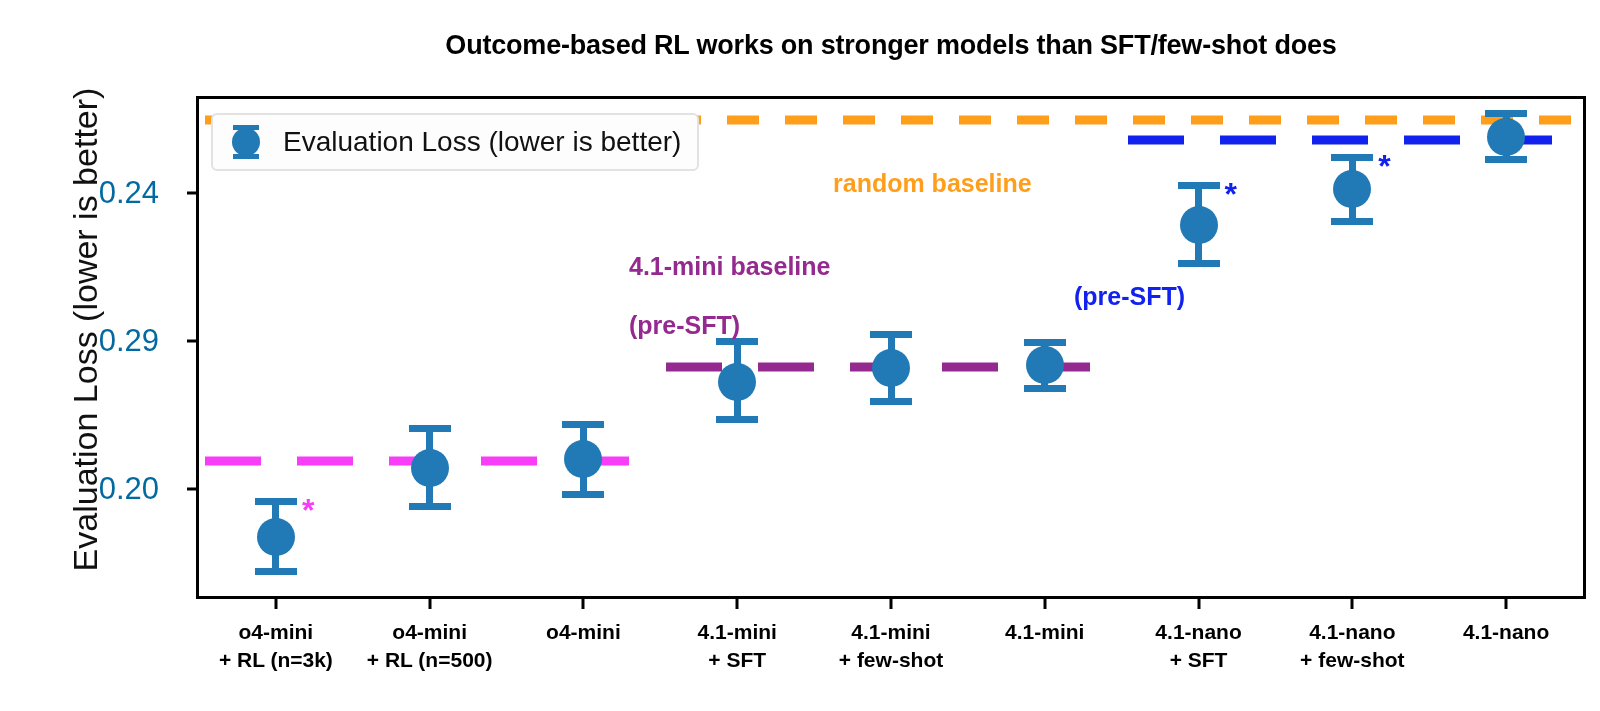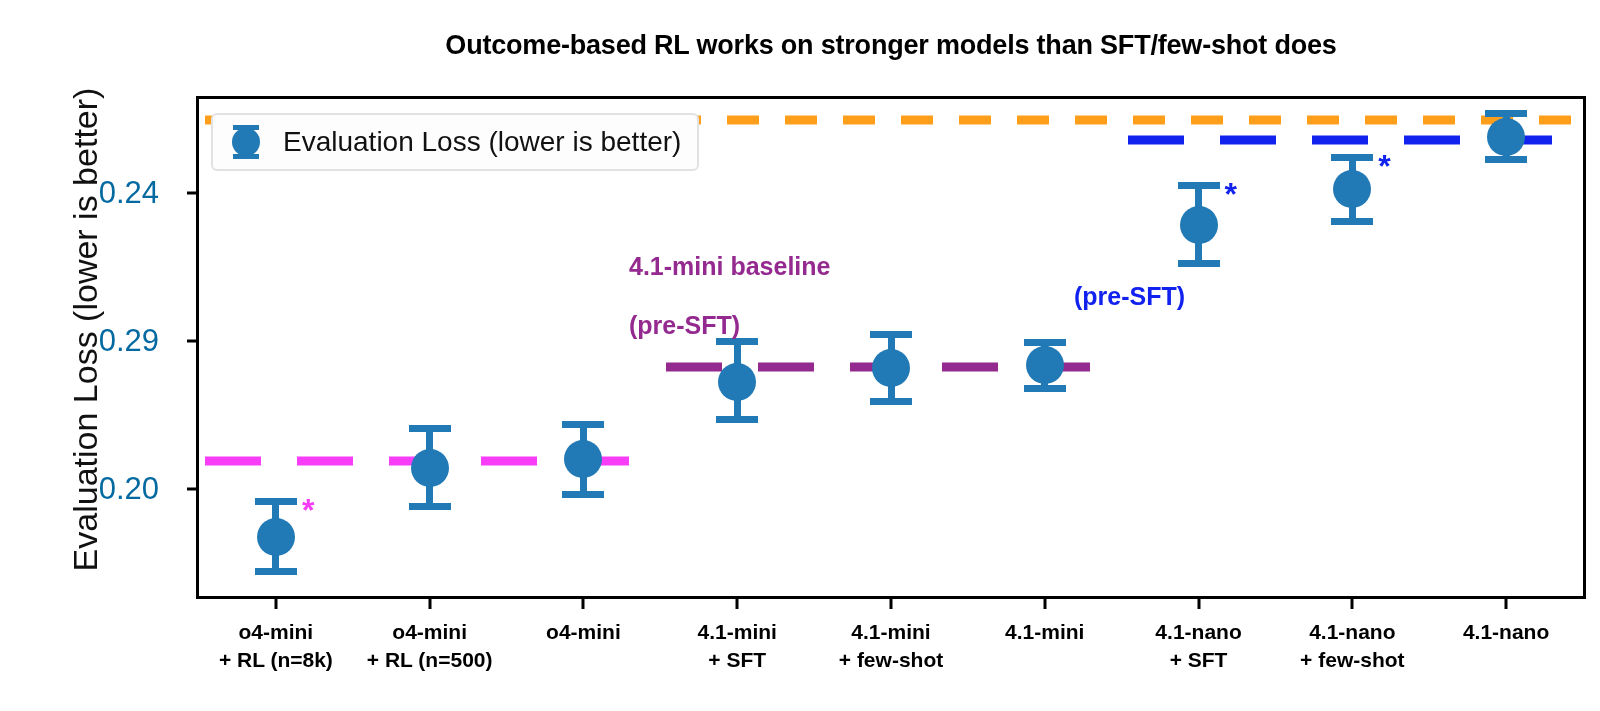--- a/index.html
+++ b/index.html
@@ -95,21 +95,21 @@
       <div class="ytick-mark" style="top: 389.76px;"></div>
       <div class="ytick" style="top: 389.76px;">0.20</div>
       <div class="ytick-mark" style="top: 241.844px;"></div>
       <div class="ytick" style="top: 241.844px;">0.29</div>
       <div class="ytick-mark" style="top: 93.9271px;"></div>
       <div class="ytick" style="top: 93.9271px;">0.24</div>
 
       <div class="xtick-mark" style="left: 76.8889px;"></div>
       <div class="xtick-label" style="left: 76.8889px;">
         <div>o4-mini</div>
-        <div>+ RL (n=8k)</div>
+        <div>+ RL (n=3k)</div>
       </div>
       <div class="xtick-mark" style="left: 230.667px;"></div>
       <div class="xtick-label" style="left: 230.667px;">
         <div>o4-mini</div>
         <div>+ RL (n=500)</div>
       </div>
       <div class="xtick-mark" style="left: 384.444px;"></div>
       <div class="xtick-label" style="left: 384.444px;">
         <div>o4-mini</div>
         <div></div>
@@ -211,20 +211,23 @@
             <div class="marker" style="top: 26.625px;"></div>
           </div>
         </div>
 
       <div class="annot right" id="annot-mini" style="left: 430px; top: 123px; color: rgb(148, 41, 143); right: auto; width: 262px;">
         <div>4.1-mini baseline</div>
         <div>(pre-SFT)</div>
       </div>
       <div class="annot right" id="annot-nano" style="left: 875px; top: 153px; color: rgb(17, 34, 238); right: auto; width: 266px;">
         <div>(pre-SFT)</div>
+      </div>
+      <div class="annot left" id="annot-random" style="left: 634px; top: 40px; color: rgb(255, 158, 27); width: 260px;">
+        <div>random baseline</div>
       </div>
 
       <div id="legend">
         <div id="legend-sample">
           <div class="ls-cap" style="top:3px"></div>
           <div class="ls-stem"></div>
           <div class="ls-cap" style="bottom:3px"></div>
           <div class="ls-dot"></div>
         </div>
         <div id="legend-label">Evaluation Loss (lower is better)</div>

